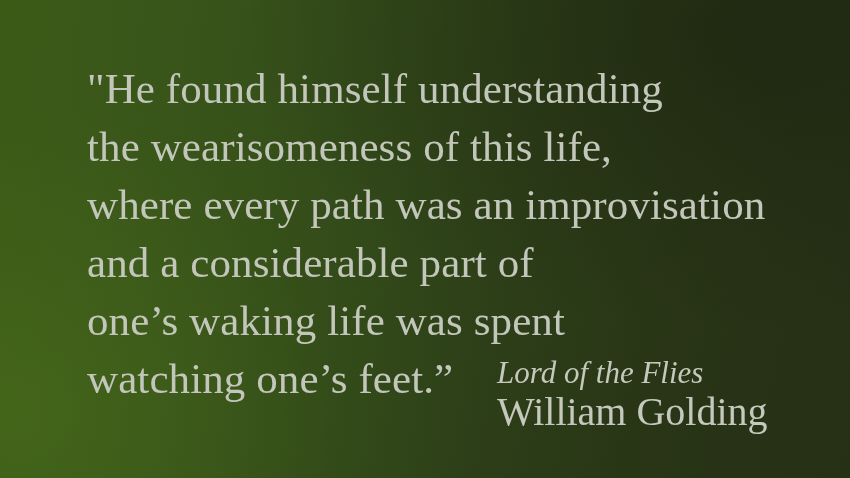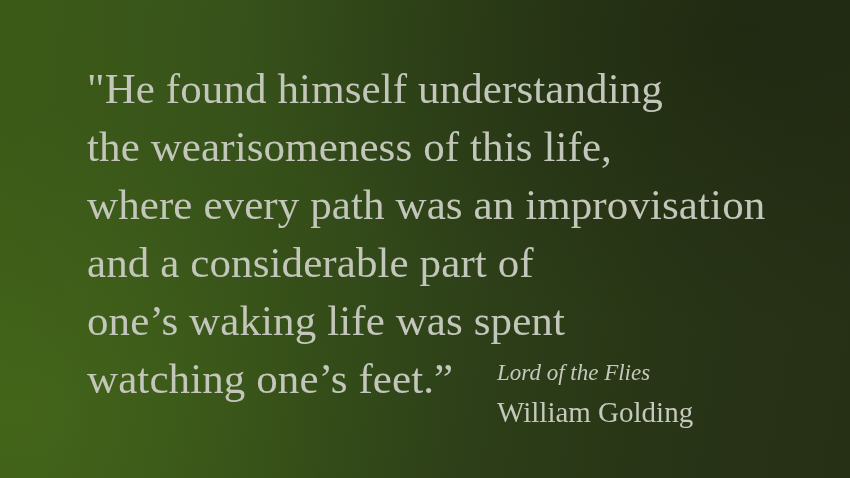--- a/index.html
+++ b/index.html
@@ -78,29 +78,29 @@
 
   #attribution-block {
     position: absolute;
     left: 497px;
     top: 354px;
     width: 340px;
   }
 
   #attribution-title {
     color: #c5c8bc;
-    font-size: 23px;
+    font-size: 31px;
     line-height: 38px;
     font-style: italic;
     white-space: pre;
   }
 
   #attribution-author {
     color: #c5c8bc;
-    font-size: 29px;
+    font-size: 40px;
     line-height: 40px;
     font-style: normal;
     white-space: pre;
   }
 </style>
 </head>
 <body>
 
 <div id="quote-card">
 

